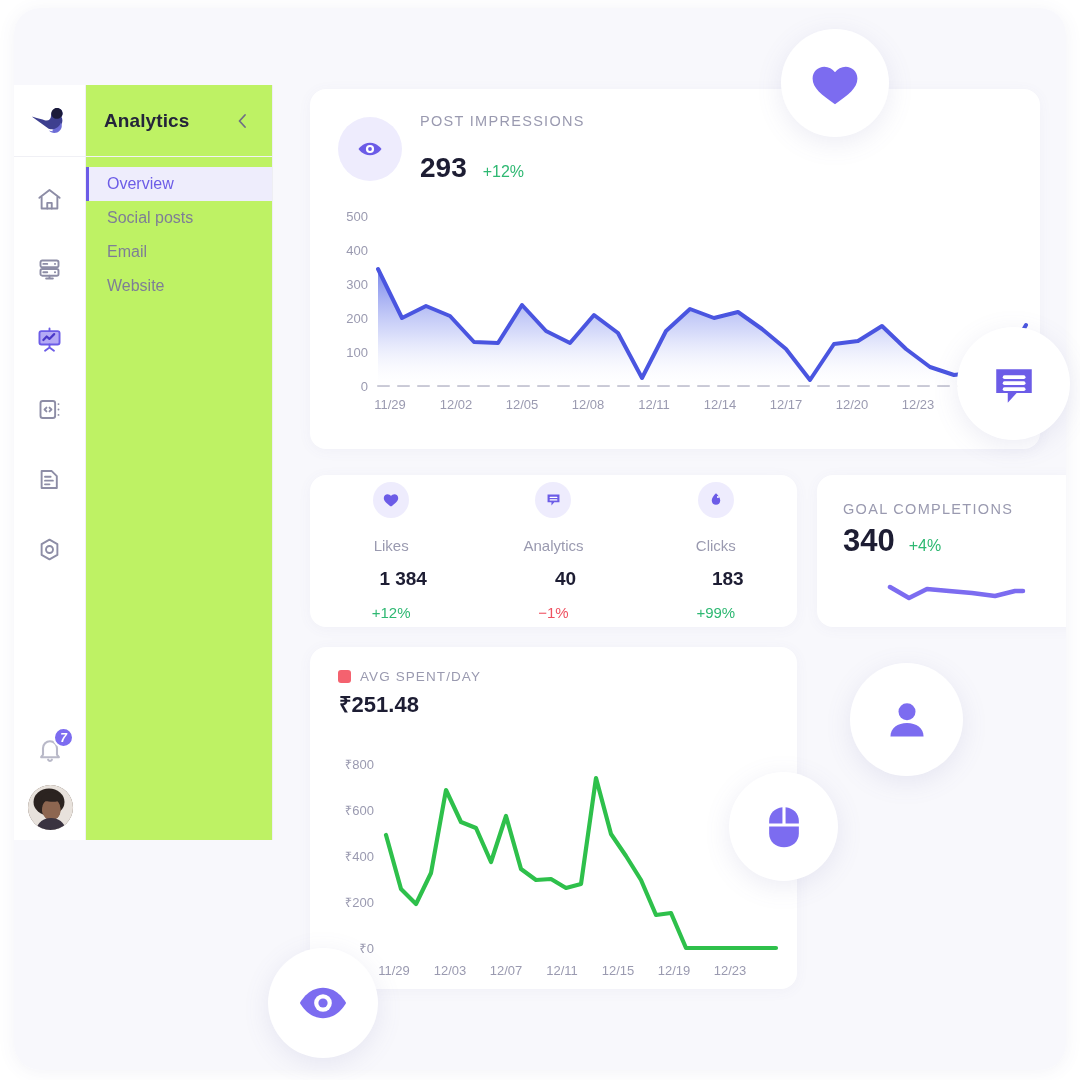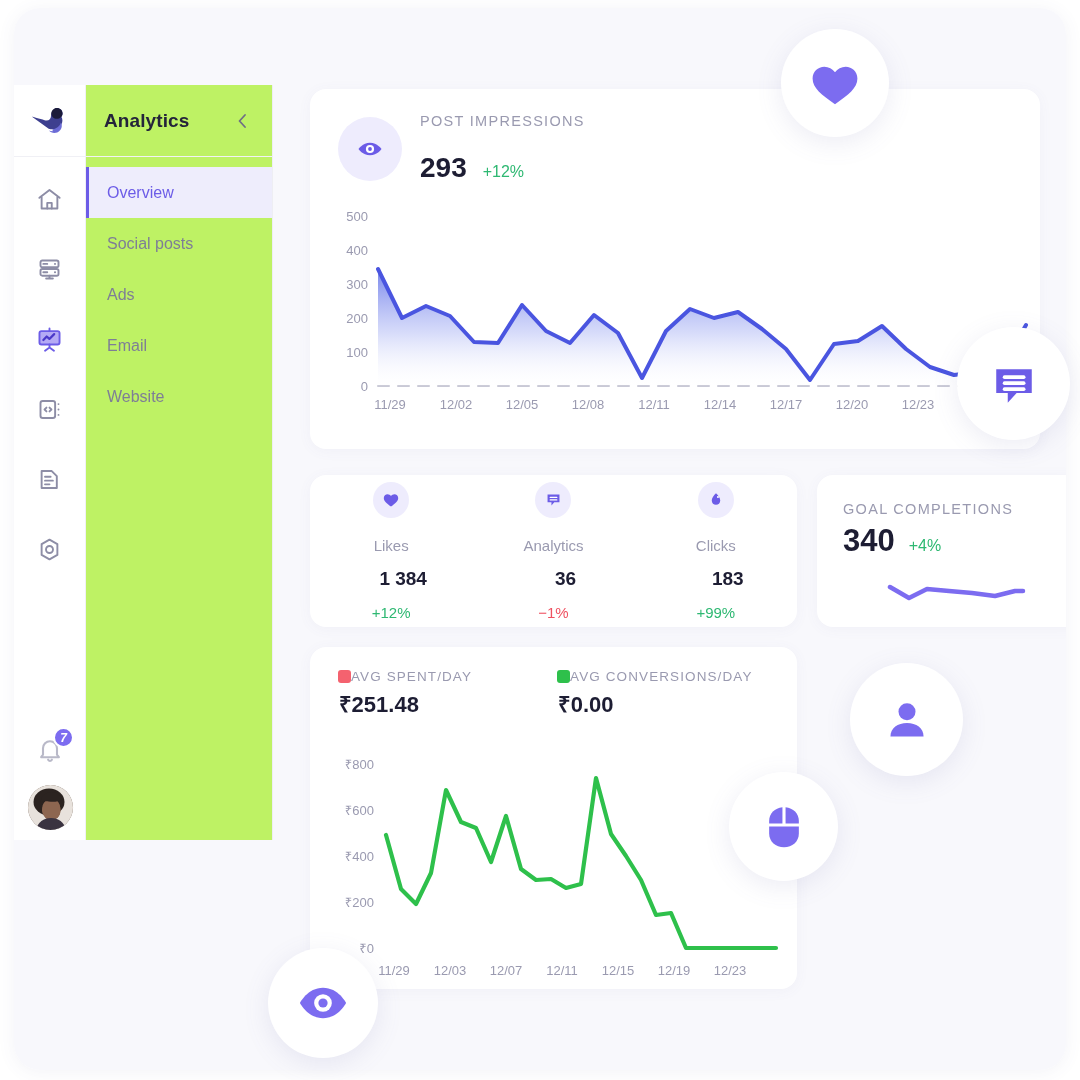--- a/index.html
+++ b/index.html
@@ -79,21 +79,21 @@
   }
   .nav-head {
     height: 72px; padding: 0 18px 0 18px;
     display: flex; align-items: center; justify-content: space-between;
     border-bottom: 1px solid #f2f2f6;
   }
   .nav-title { font-size: 19px; font-weight: 700; color: #24243a; letter-spacing: .1px; }
   .nav-collapse { color: #6f6f85; display: flex; align-items: center; padding: 4px; }
   .nav-list { padding-top: 10px; }
   .nav-item {
-    height: 51px; display: flex; align-items: center;
+    height: 34px; display: flex; align-items: center;
     padding-left: 18px;
     font-size: 16px; color: #7e7e96;
     border-left: 3px solid transparent;
   }
   .nav-item.active {
     background: #eeedfc;
     color: #6c5ce7;
     border-left-color: #6c5ce7;
   }
 
@@ -141,21 +141,21 @@
   
   .goal-inner { padding: 26px 0 0 26px; }
   .goal-label { font-size: 14.5px; letter-spacing: 1.3px; color: #9a9ab0; text-transform: uppercase; }
   .goal-row { display: flex; align-items: baseline; gap: 14px; margin-top: 6px; }
   .goal-value { font-size: 31px; font-weight: 700; color: #1d1d33; }
   .goal-delta { font-size: 16px; font-weight: 500; }
 
   
   .legend-row { display: flex; padding: 22px 0 0 28px; gap: 85px; }
   .legend-block { display: flex; flex-direction: column; gap: 4px; }
-  .legend-top { display: flex; align-items: center; }
+  .legend-top { display: flex; align-items: center; gap: 9px; }
   .legend-swatch { width: 13px; height: 13px; border-radius: 3px; }
   .legend-text { font-size: 13.5px; letter-spacing: 1.1px; color: #9a9ab0; text-transform: uppercase; }
   .legend-value { font-size: 22px; font-weight: 700; color: #1d1d33; padding-left: 1px; }
 
   
   .bubble {
     position: absolute;
     border-radius: 50%;
     background: #ffffff;
     display: flex; align-items: center; justify-content: center;
@@ -254,23 +254,20 @@
             <path d="M10 4 4.5 10 10 16"></path>
           </svg>
         </span>
       </div>
       <div class="nav-list">
         <div class="nav-item active">
             <span>Overview</span>
           </div>
         <div class="nav-item">
             <span>Social posts</span>
-          </div>
-        <div class="nav-item">
-            <span>Ads</span>
           </div>
         <div class="nav-item">
             <span>Email</span>
           </div>
         <div class="nav-item">
             <span>Website</span>
           </div>
       </div>
     </div>
 
@@ -342,21 +339,21 @@
           </div>
           <div class="metric-col">
             <div class="metric-bubble">
               <svg width="17" height="17" viewBox="0 0 20 20">
                 <path d="M3 4.2h14v9.1h-6.1L7.6 17v-3.7H3z" fill="#6c5ce7"></path>
                 <rect x="5.4" y="6.7" width="9.2" height="1.5" rx=".7" fill="#fff"></rect>
                 <rect x="5.4" y="9.7" width="9.2" height="1.5" rx=".7" fill="#fff"></rect>
               </svg>
             </div>
             <span class="metric-name">Analytics</span>
-            <span class="metric-value">36</span>
+            <span class="metric-value">40</span>
             <span class="metric-delta down">−1%</span>
           </div>
           <div class="metric-col">
             <div class="metric-bubble">
               <svg width="16" height="17" viewBox="0 0 18 20">
                 <path d="M9 2.5c3 3 5 5.6 5 8.6 0 3-2.2 5.2-5 5.2s-5-2.2-5-5.2c0-3 2-5.6 5-8.6z" fill="#6c5ce7"></path>
                 <circle cx="11.3" cy="7.1" r="1.2" fill="#fff"></circle>
               </svg>
             </div>
             <span class="metric-name">Clicks</span>
@@ -380,27 +377,20 @@
       </div>
 
       <div class="card card-spend">
         <div class="legend-row">
           <div class="legend-block">
             <div class="legend-top">
               <span class="legend-swatch" style="background:#f4626f"></span>
               <span class="legend-text">AVG SPENT/DAY</span>
             </div>
             <span class="legend-value">₹251.48</span>
-          </div>
-          <div class="legend-block">
-            <div class="legend-top">
-              <span class="legend-swatch" style="background:#2ec04b"></span>
-              <span class="legend-text">AVG CONVERSIONS/DAY</span>
-            </div>
-            <span class="legend-value">₹0.00</span>
           </div>
         </div>
         <svg width="487" height="235" viewBox="0 0 487 235" style="position:absolute;left:0;top:100px">
           <text x="64" y="22" font-size="13" fill="#9a9ab0" text-anchor="end" font-family="Liberation Sans, sans-serif">₹800</text>
           <text x="64" y="68" font-size="13" fill="#9a9ab0" text-anchor="end" font-family="Liberation Sans, sans-serif">₹600</text>
           <text x="64" y="114" font-size="13" fill="#9a9ab0" text-anchor="end" font-family="Liberation Sans, sans-serif">₹400</text>
           <text x="64" y="160" font-size="13" fill="#9a9ab0" text-anchor="end" font-family="Liberation Sans, sans-serif">₹200</text>
           <text x="64" y="206" font-size="13" fill="#9a9ab0" text-anchor="end" font-family="Liberation Sans, sans-serif">₹0</text>
           <path d="M76,88 L91,142 L106,157 L121,126 L136,43 L151,75 L166,81 L181,115 L196,69 L211,122 L226,133 L241,132 L256,141 L271,137 L286,31 L301,87 L316,109 L331,133 L346,168 L361,166 L376,201 L391,201 L406,201 L421,201 L436,201 L451,201 L466,201" fill="none" stroke="#2ec04b" stroke-width="4.2" stroke-linejoin="round" stroke-linecap="round"></path>
           <text x="84" y="228" font-size="13" fill="#9a9ab0" text-anchor="middle" font-family="Liberation Sans, sans-serif">11/29</text>

